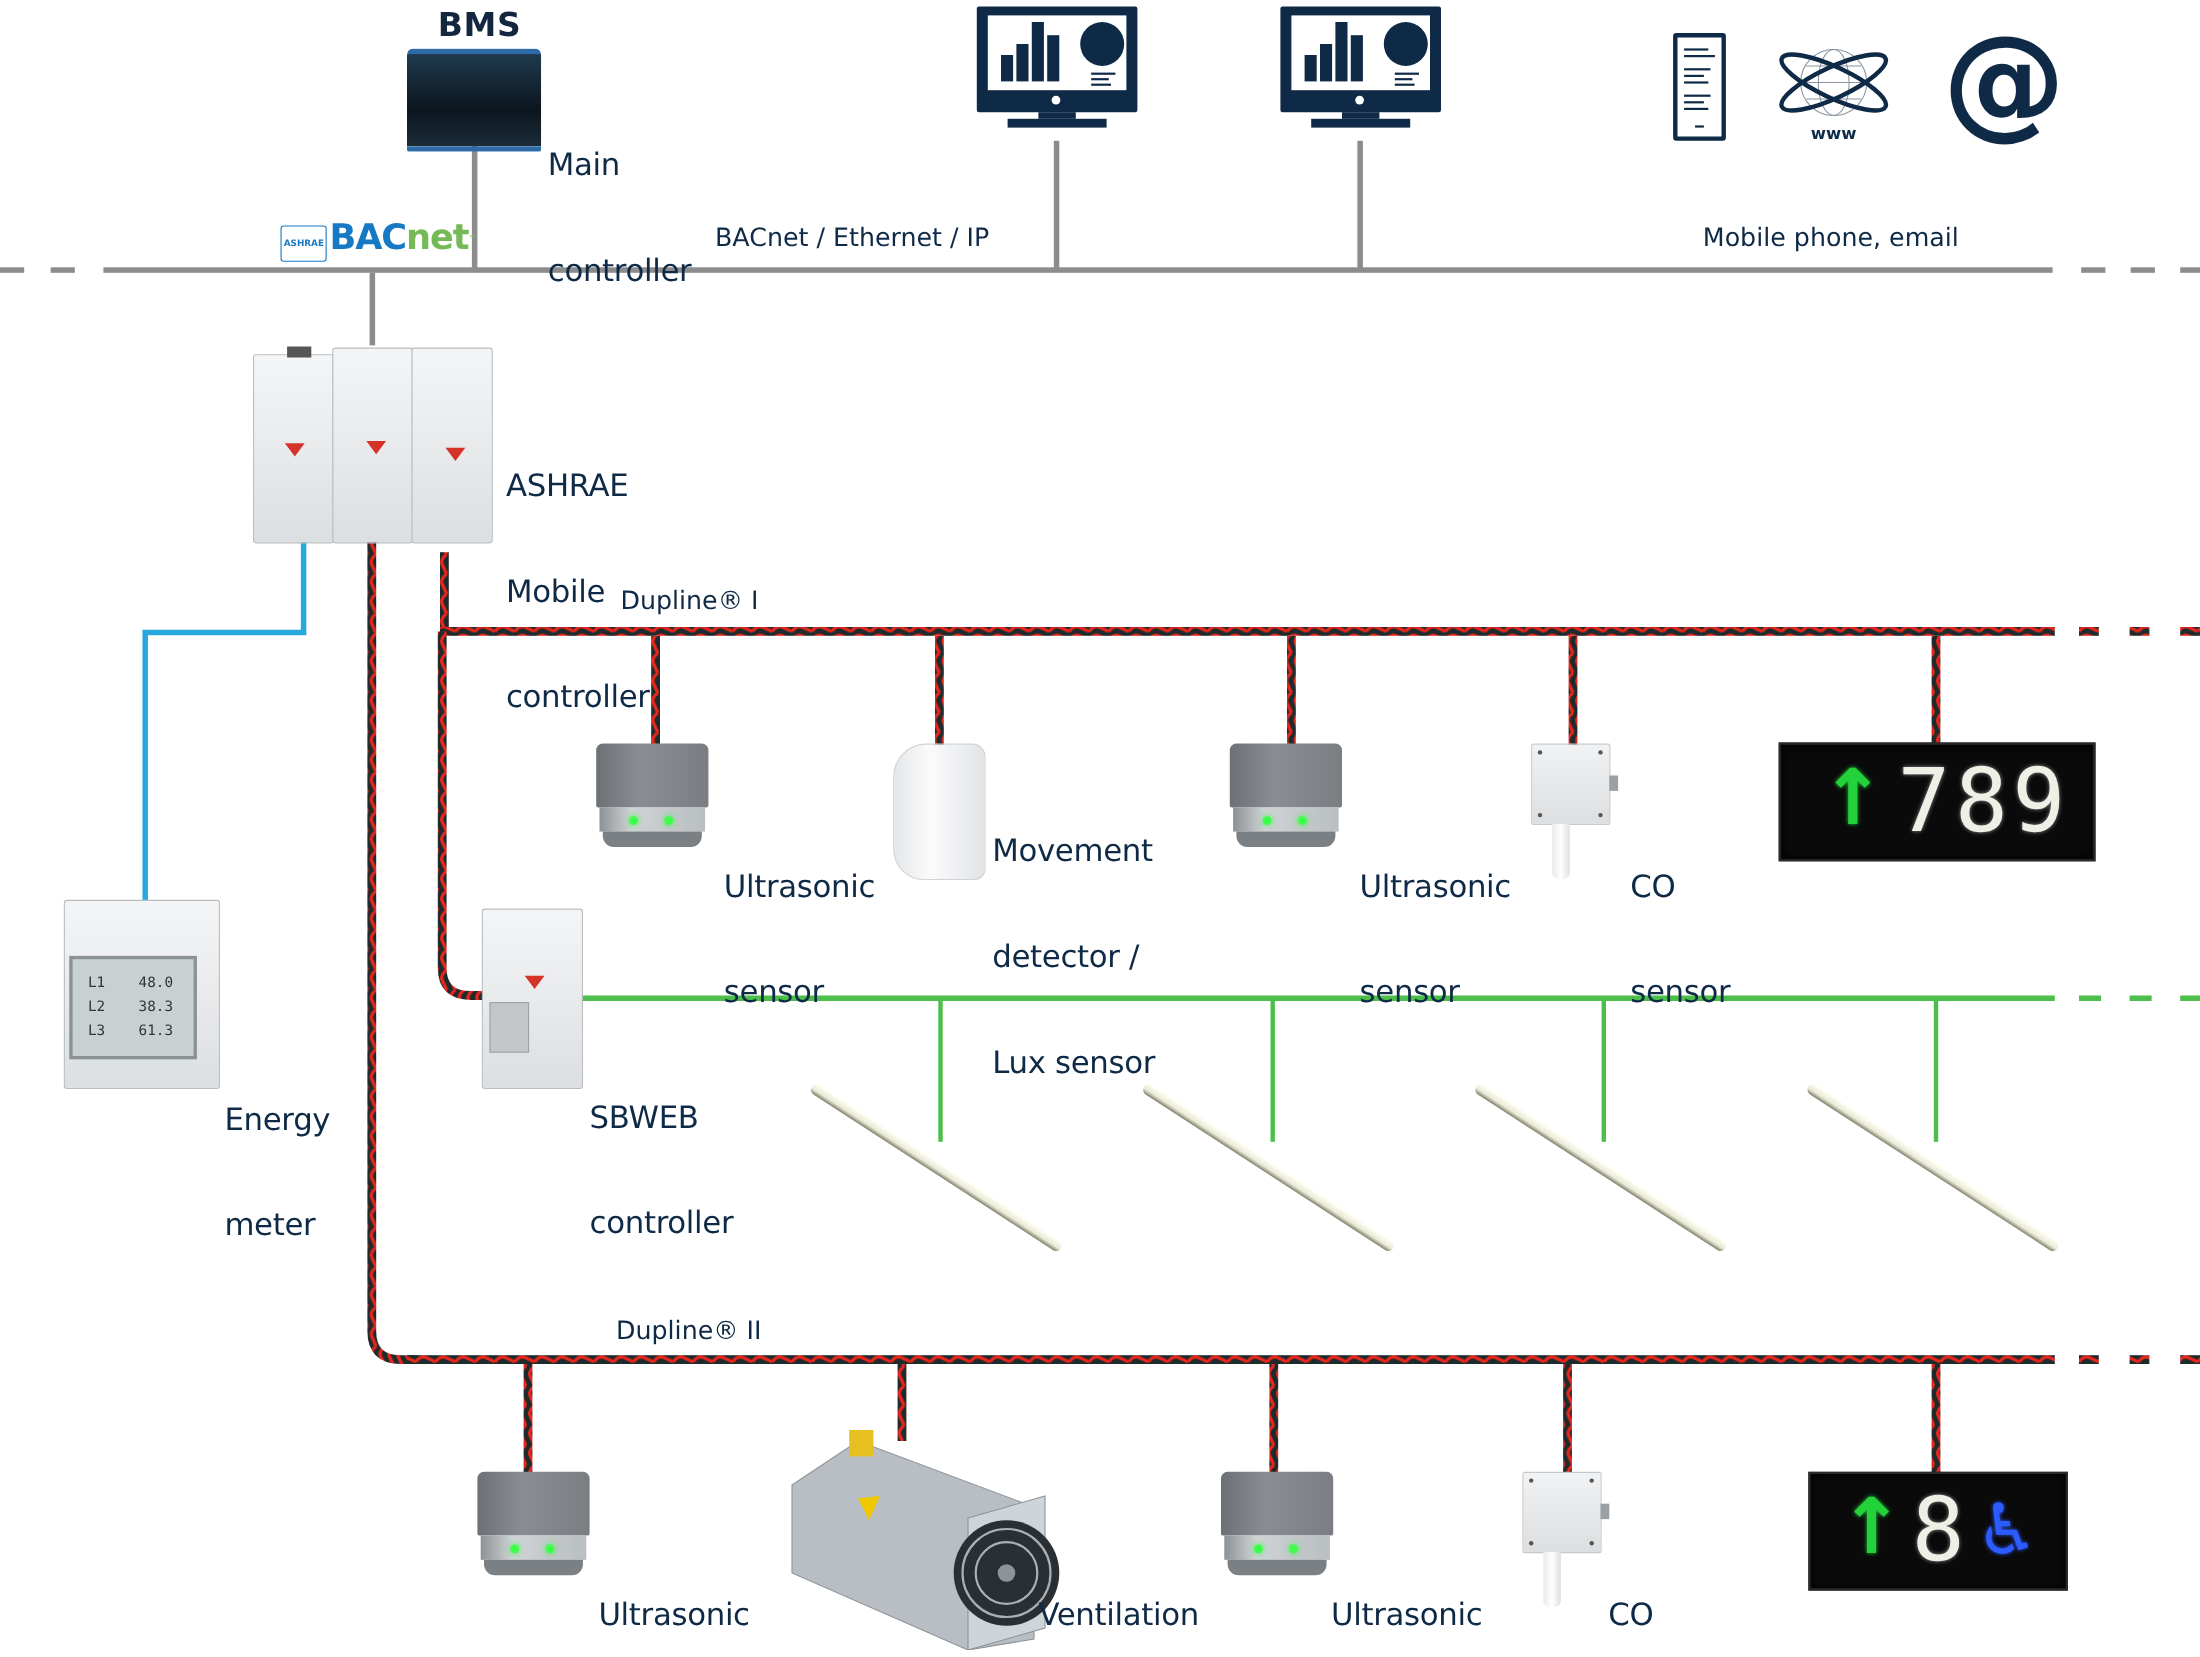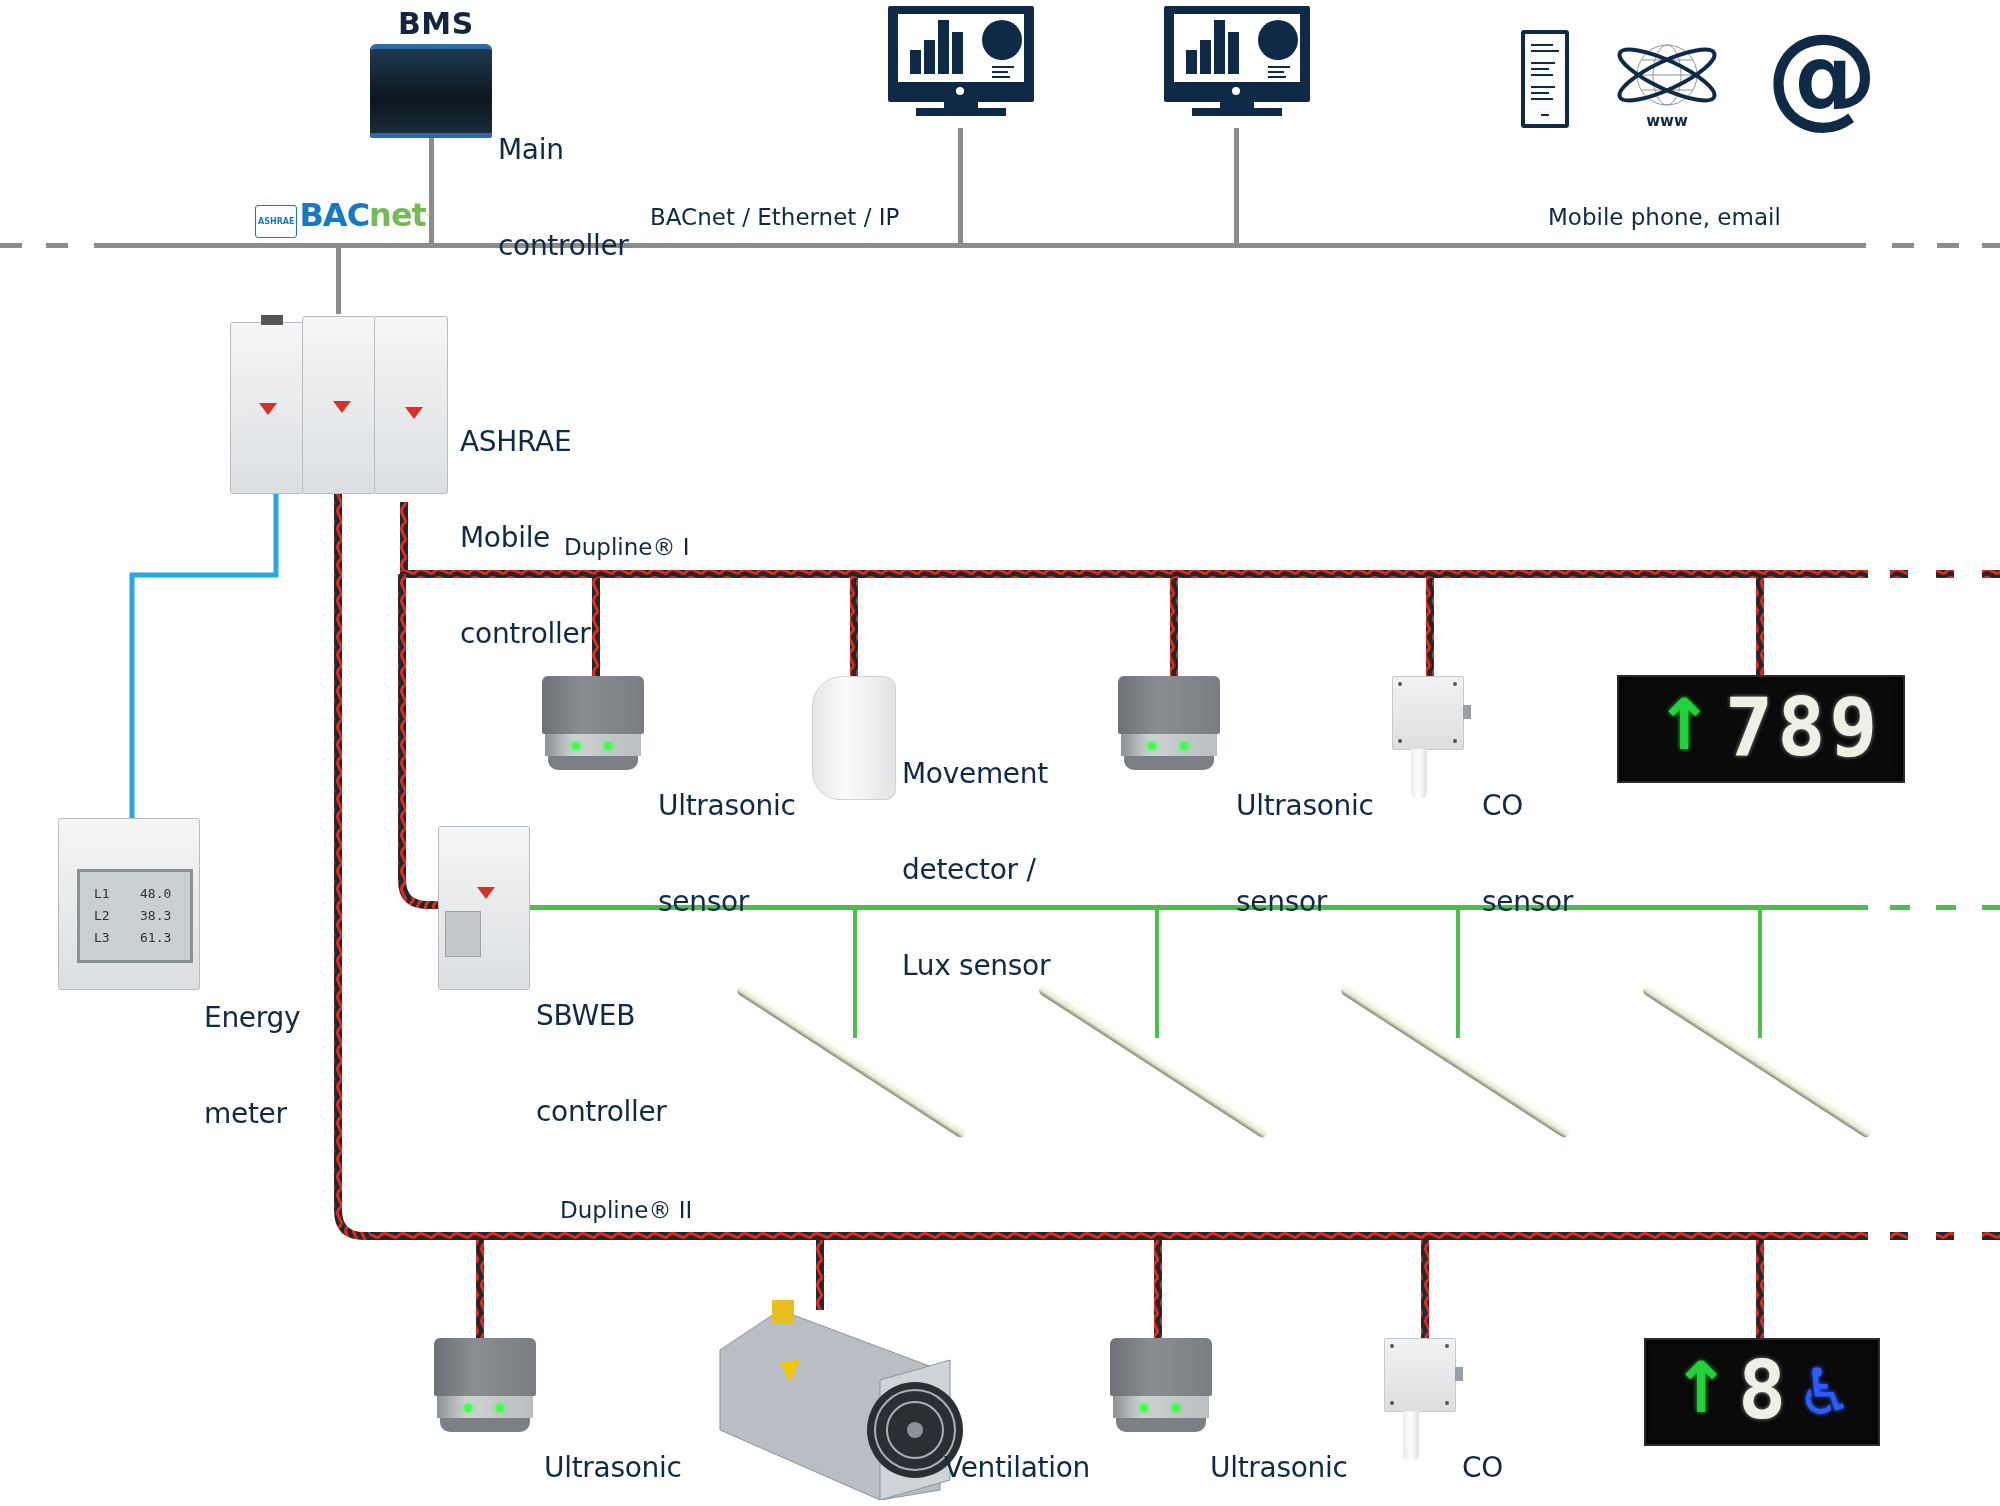--- a/index.html
+++ b/index.html
@@ -33,25 +33,25 @@
   .usensor .top{position:absolute;left:0;top:0;width:102px;height:58px;background:linear-gradient(90deg,#6d7176,#8a8e93 40%,#7a7e83);border-radius:6px 6px 2px 2px;}
   .usensor .ring{position:absolute;left:3px;top:58px;width:96px;height:22px;background:linear-gradient(90deg,#8c9195,#cfd3d5 30%,#b9bec1);}
   .usensor .led{position:absolute;top:66px;width:8px;height:8px;border-radius:50%;background:#3dff4a;box-shadow:0 0 6px #2cff3c;}
   .usensor .bottom{position:absolute;left:6px;top:80px;width:90px;height:14px;background:#7b8084;border-radius:0 0 10px 10px;}
   .pir{left:812px;top:676px;width:82px;height:122px;background:linear-gradient(90deg,#e4e6e8,#fbfbfc 40%,#e1e3e5);border-radius:30px 12px 10px 28px;border:1px solid #d0d3d6;}
   .co{width:70px;height:72px;background:linear-gradient(#f1f2f3,#dcdee0);border:1px solid #c6c9cc;border-radius:2px;}
   .co .probe{position:absolute;left:18px;top:72px;width:16px;height:50px;background:linear-gradient(90deg,#e8eaeb,#fff,#dcdfe0);border-radius:0 0 6px 6px;}
   .co .plug{position:absolute;left:70px;top:28px;width:8px;height:14px;background:#9aa0a4;}
   .co .scr{position:absolute;width:4px;height:4px;border-radius:50%;background:#555;}
   .sign{background:#0a0a0a;border:2px solid #2a2a2a;box-shadow:inset 0 0 10px #000;}
-  .sign .digits{position:absolute;font-family:"DejaVu Sans Mono",monospace;color:#f0efe6;font-weight:bold;text-shadow:0 0 4px #fff8;}
+  .sign .digits{position:absolute;font-family:"DejaVu Sans Mono",monospace;color:#f0efe6;font-weight:normal;text-shadow:0 0 4px #fff8;}
   .sign .arrow{position:absolute;color:#23d13a;font-weight:bold;text-shadow:0 0 4px #23d13a;}
   .sign .wheel{position:absolute;color:#2c5cff;font-weight:bold;text-shadow:0 0 4px #2c5cff;}
   .meter{left:58px;top:818px;width:140px;height:170px;}
-  .meter .lcd{position:absolute;left:18px;top:50px;width:110px;height:88px;background:#c9d0d2;border:3px solid #8b9296;font-family:"DejaVu Sans Mono",monospace;font-size:13px;color:#333;}
+  .meter .lcd{position:absolute;left:4px;top:50px;width:110px;height:88px;background:#c9d0d2;border:3px solid #8b9296;font-family:"DejaVu Sans Mono",monospace;font-size:13px;color:#333;}
   .meter .lcd div{position:absolute;}
   .dali{left:438px;top:826px;width:90px;height:162px;}
   .lamp{position:absolute;height:10px;background:linear-gradient(#fffff2,#e9ead9 60%,#7f7f6a);border-radius:6px;transform-origin:0 50%;}
   .fan{left:710px;top:1290px;width:290px;height:210px;}
 </style>
 </head>
 <body>
 
 <svg id="wires" xmlns="http://www.w3.org/2000/svg">
   <defs>

